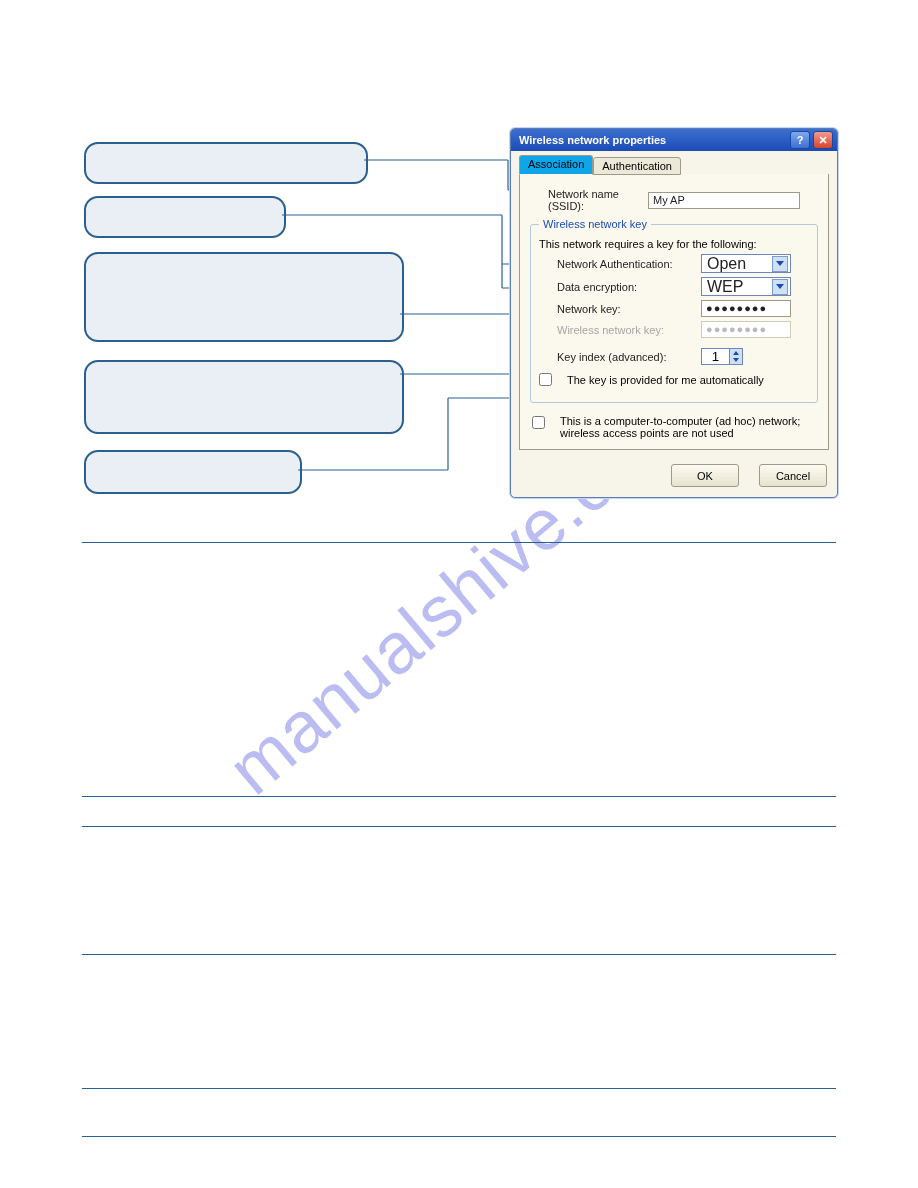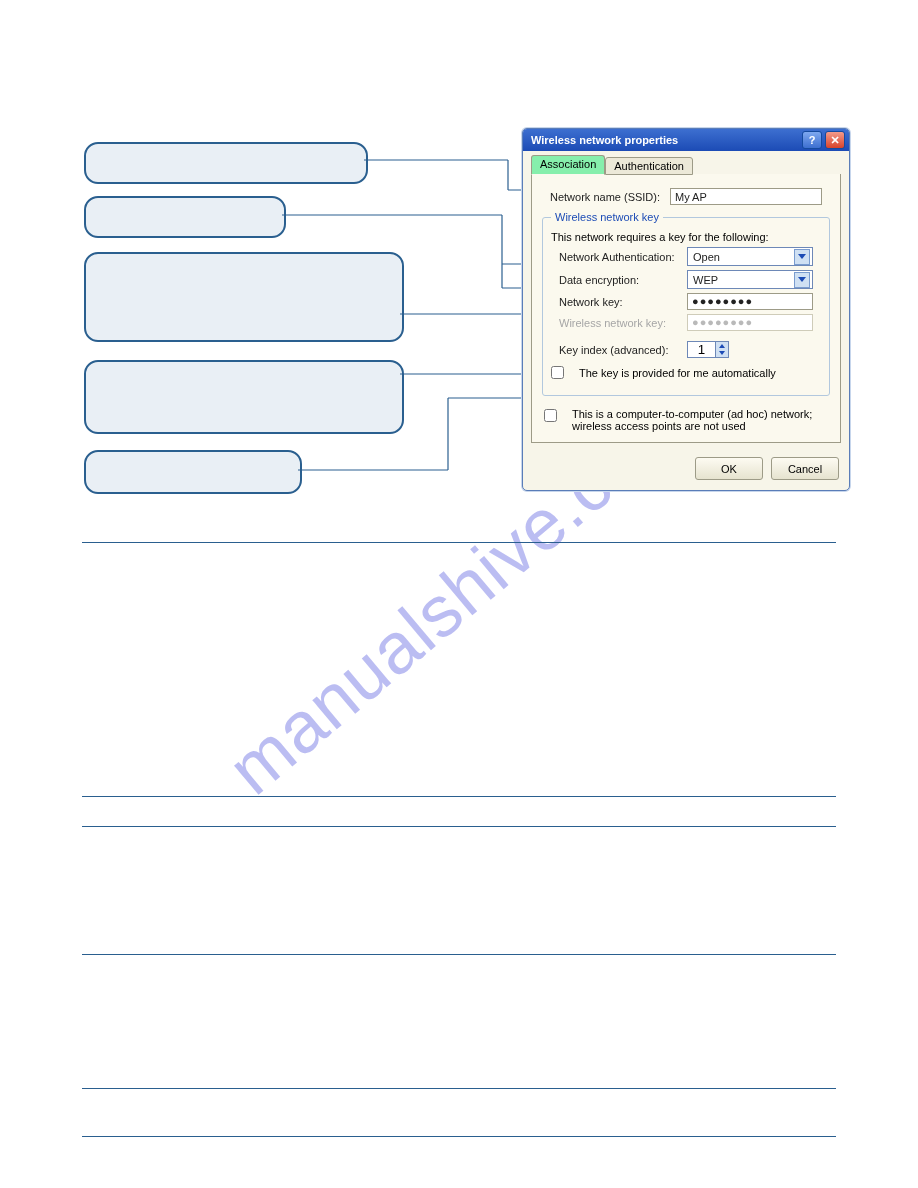--- a/index.html
+++ b/index.html
@@ -9,62 +9,62 @@
     font-family: "Tahoma", Arial, sans-serif;
     font-size: 11px;
     position: relative;
     overflow: hidden;
   }
   .page { position: relative; width: 918px; height: 1188px; }
   .wm { position: absolute; left: 50%; top: 50%; transform: translate(-50%, -50%) rotate(-40deg); font-size: 72px; font-weight: 500; color: #6b6fe3; opacity: 0.45; letter-spacing: 1px; pointer-events:none; white-space:nowrap; }
 
   
   .dlg {
-    position: absolute; left: 522px; top: 128px; width: 326px;
+    position: absolute; left: 510px; top: 128px; width: 326px;
     border: 1px solid #5a7db8; border-radius: 5px; overflow: hidden;
     background: #f7f5e9;
     box-shadow: 0 0 0 1px #c7d6ec;
   }
   .titlebar {
     height: 22px;
     background: linear-gradient(#3d6fd0, #1c4bb5);
     display: flex; align-items: center; justify-content: space-between;
     padding: 0 4px 0 8px;
     color: #fff; font-weight: bold; font-size: 11px;
   }
   .titlebar-buttons { display:flex; gap:3px; }
   .tbtn { width:18px; height:16px; border:1px solid #154a9e; border-radius:3px; display:flex; align-items:center; justify-content:center; font-weight:bold; font-size:11px; }
   .tbtn.help { background: linear-gradient(#7ea8f0,#3d6fd0); color:#fff;}
   .tbtn.close { background: linear-gradient(#f39a8a,#d8432b); color:#fff;}
   .dlg-body { padding: 4px 8px 6px 8px; }
   .tabs { display:flex; gap:0; margin-bottom: 0; }
   .tab { padding: 2px 8px; border:1px solid #9d9b87; background:#f7f5e9; border-top-left-radius:3px; border-top-right-radius:3px; font-size:11px; position:relative; }
-  .tab.active { background:#86efac; border-bottom-color:#fbf9ee; z-index:2; }
+  .tab.active { background:#0ea5e9; border-bottom-color:#fbf9ee; z-index:2; }
   .tab.inactive { background:#ece9d8; margin-top:2px;}
   .tab-panel { border:1px solid #9d9b87; border-top:none; background:#fbf9ee; padding: 10px 10px 8px 10px; margin-top:-1px;}
 
-  .row { display:flex; align-items:center; gap:6px; margin: 4px 8px; font-size:11px; color:#222;}
+  .row { display:flex; align-items:center; gap:22px; margin: 4px 18px; font-size:11px; color:#222;}
   .row label { width: 122px; }
   .txt { flex:1; height:17px; border:1px solid #9d9b87; background:#fff; padding: 1px 4px; font-size:11px; color:#222; box-sizing:border-box;}
-  .sel { flex:1; height:19px; border:1px solid #6d88b7; background:#fff; display:flex; align-items:center; justify-content:space-between; padding:0 2px 0 5px; font-size:11px; box-sizing:border-box;}
+  .sel { flex:1; height:19px; border:1px solid #6d88b7; background:#fff; display:flex; align-items:center; justify-content:space-between; padding:0 2px 0 5px; font-size:16px; box-sizing:border-box;}
   .sel .arrow { width:14px; height:14px; background:#cfe0f3; border:1px solid #7a9ccf; display:flex; align-items:center; justify-content:center;}
   .sel .arrow::after { content:""; border-left:4px solid transparent; border-right:4px solid transparent; border-top:5px solid #1c4bb5;}
   fieldset.wkey { border:1px solid #b2c8de; border-radius:3px; margin: 6px 0 2px 0; padding: 6px 8px 16px 8px;}
   fieldset.wkey legend { color:#1c4bb5; font-size:11px; padding:0 4px; }
   .row.disabled { color:#a6a6a6; }
   .txt.disabled { color:#b9b9b9; border-color:#cfccb9;}
   .spin { display:flex; align-items:center;}
   .spin input { width:28px; height:17px; text-align:center; border:1px solid #6d88b7; border-right:none; box-sizing:border-box;}
   .spinbtns { display:flex; flex-direction:column; border:1px solid #6d88b7; width:14px; height:17px; box-sizing:border-box;}
   .spinbtn { flex:1; background:#cfe0f3; display:flex; align-items:center; justify-content:center;}
   .spinbtn.up::after{content:"";border-left:3px solid transparent;border-right:3px solid transparent;border-bottom:4px solid #1c4bb5;}
   .spinbtn.down::after{content:"";border-left:3px solid transparent;border-right:3px solid transparent;border-top:4px solid #1c4bb5;}
   .chk { display:flex; align-items:center; gap:15px; font-size:11px; margin-top:8px;}
   .chk input { width:13px; height:13px; margin:0;}
-  .dlg-buttons { display:flex; justify-content:flex-end; gap:8px; padding: 8px 10px 10px 0;}
+  .dlg-buttons { display:flex; justify-content:flex-end; gap:20px; padding: 8px 10px 10px 0;}
   .btn { min-width:66px; height:21px; border:1px solid #9d9b87; background:linear-gradient(#fdfbf2,#e6e3cf); border-radius:3px; font-size:11px; display:flex; align-items:center; justify-content:center;}
 
   
   .callout {
     position:absolute;
     border:2px solid #2a5f8f; border-radius:14px;
     background: #e9eff5;
   }
   
   .hrule { position:absolute; left:82px; right:82px; height:0; border-top:1px solid #2a5f8f; }

